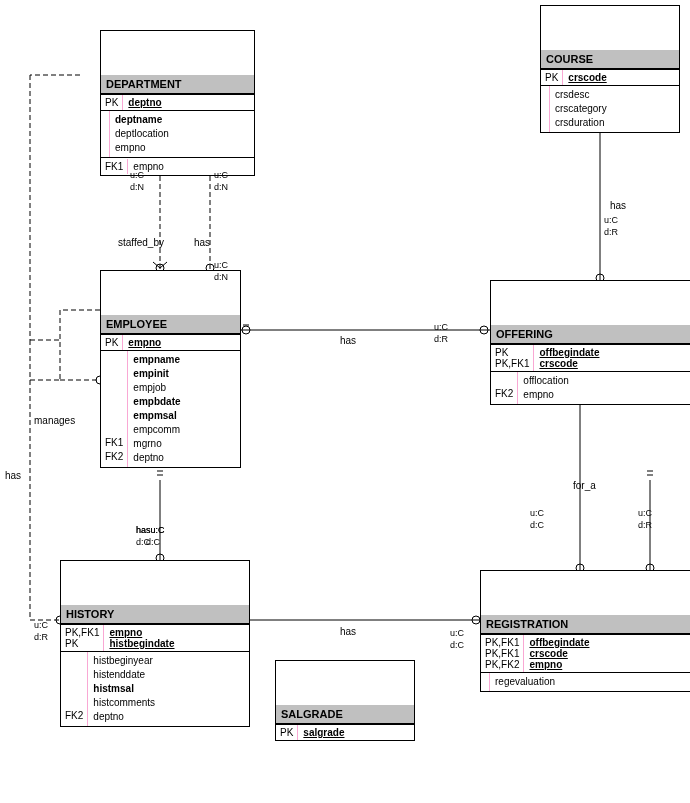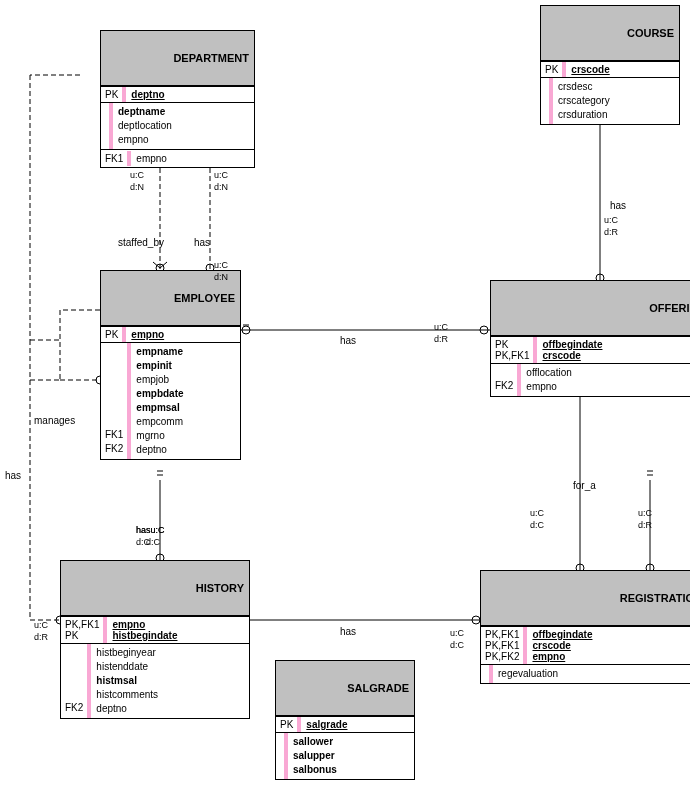--- a/index.html
+++ b/index.html
@@ -19,42 +19,43 @@
     }
     
     .entity {
       position: absolute;
       border: 1px solid #000;
       background: #fff;
       min-width: 120px;
     }
     .entity-header {
       background: #c0c0c0;
-      text-align: right;
+      text-align: left;
       font-weight: bold;
-      padding: 21px 5px;
+      padding: 3px 5px;
       border-bottom: 1px solid #000;
       font-size: 11px;
+      margin-top: 44px;
     }
     .underline { text-decoration: underline; }
     .bold { font-weight: bold; }
     
     .connector-svg {
       position: absolute;
       top: 0;
       left: 0;
       width: 690px;
       height: 803px;
       pointer-events: none;
     }
     .entity-section {
       display: flex;
     }
     .left-col {
-      border-right: 4px solid #f9a8d4;
+      border-right: 1px solid #f9a8d4;
       padding: 2px 4px;
       font-size: 10px;
       white-space: nowrap;
     }
     .right-col {
       padding: 2px 5px;
       font-size: 10px;
     }
     .section-divider {
       border-top: 1px solid #000;
@@ -270,28 +271,20 @@
         <div class="row-item">regevaluation</div>
       </div>
     </div>
   </div>
 
   <div class="entity" style="left:275px; top:660px; width:140px;">
     <div class="entity-header">SALGRADE</div>
     <div class="entity-section section-divider">
       <div class="left-col">PK</div>
       <div class="right-col"><span class="underline bold">salgrade</span></div>
-    </div>
-    <div class="entity-section section-divider">
-      <div class="left-col"></div>
-      <div class="right-col">
-        <div class="row-item bold">sallower</div>
-        <div class="row-item bold">salupper</div>
-        <div class="row-item bold">salbonus</div>
-      </div>
     </div>
   </div>
 
   <div class="label-text" style="left:118px; top:217px;">staffed_by</div>
   <div class="label-text" style="left:194px; top:217px;">has</div>
   <div class="label-text" style="left:130px; top:150px; font-size:9px;">u:C</div>
   <div class="label-text" style="left:130px; top:162px; font-size:9px;">d:N</div>
   <div class="label-text" style="left:214px; top:150px; font-size:9px;">u:C</div>
   <div class="label-text" style="left:214px; top:162px; font-size:9px;">d:N</div>
   <div class="label-text" style="left:214px; top:240px; font-size:9px;">u:C</div>

